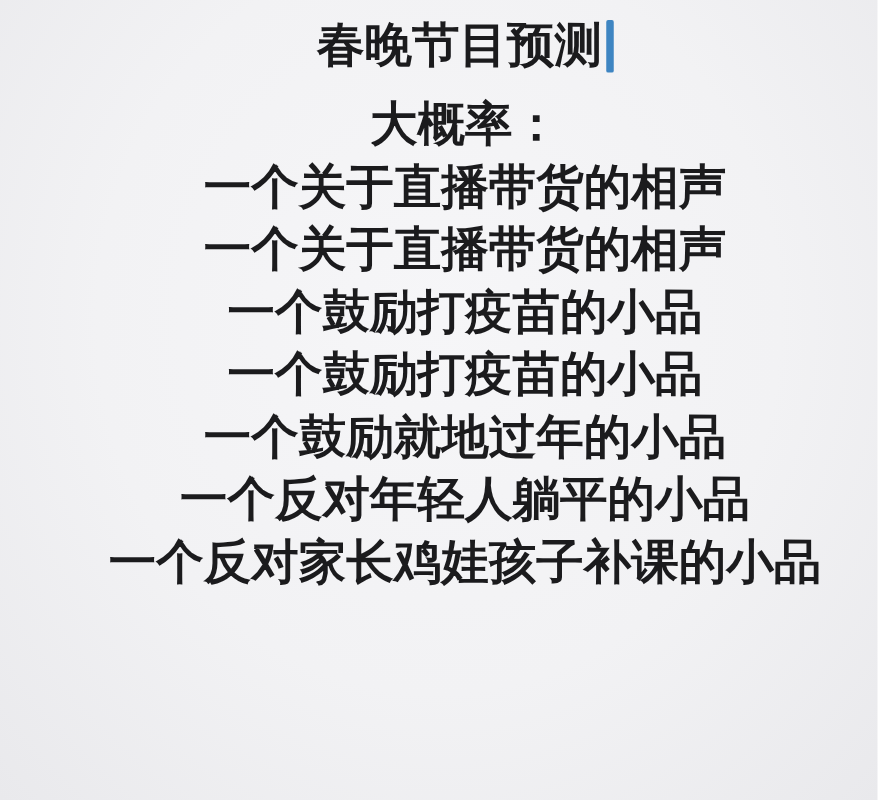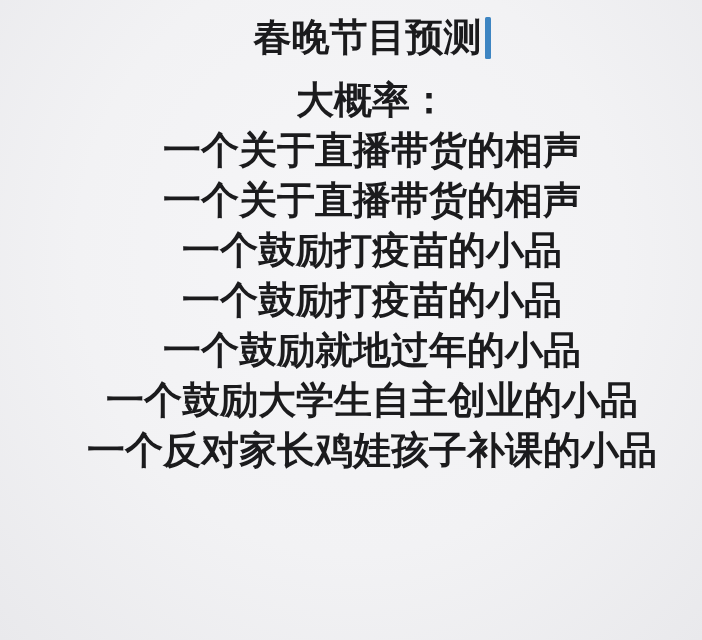--- a/index.html
+++ b/index.html
@@ -53,16 +53,16 @@
   <div class="title-line">
     <span>春晚节目预测</span><span class="caret"></span>
   </div>
   <div class="body-lines">
     <div class="line">大概率：</div>
     <div class="line">一个关于直播带货的相声</div>
     <div class="line">一个关于直播带货的相声</div>
     <div class="line">一个鼓励打疫苗的小品</div>
     <div class="line">一个鼓励打疫苗的小品</div>
     <div class="line">一个鼓励就地过年的小品</div>
-    <div class="line">一个鼓励大学生自主创业的小品</div>
+    <div class="line">一个反对年轻人躺平的小品</div>
     <div class="line">一个反对家长鸡娃孩子补课的小品</div>
   </div>
 </div>
 
 </body></html>

